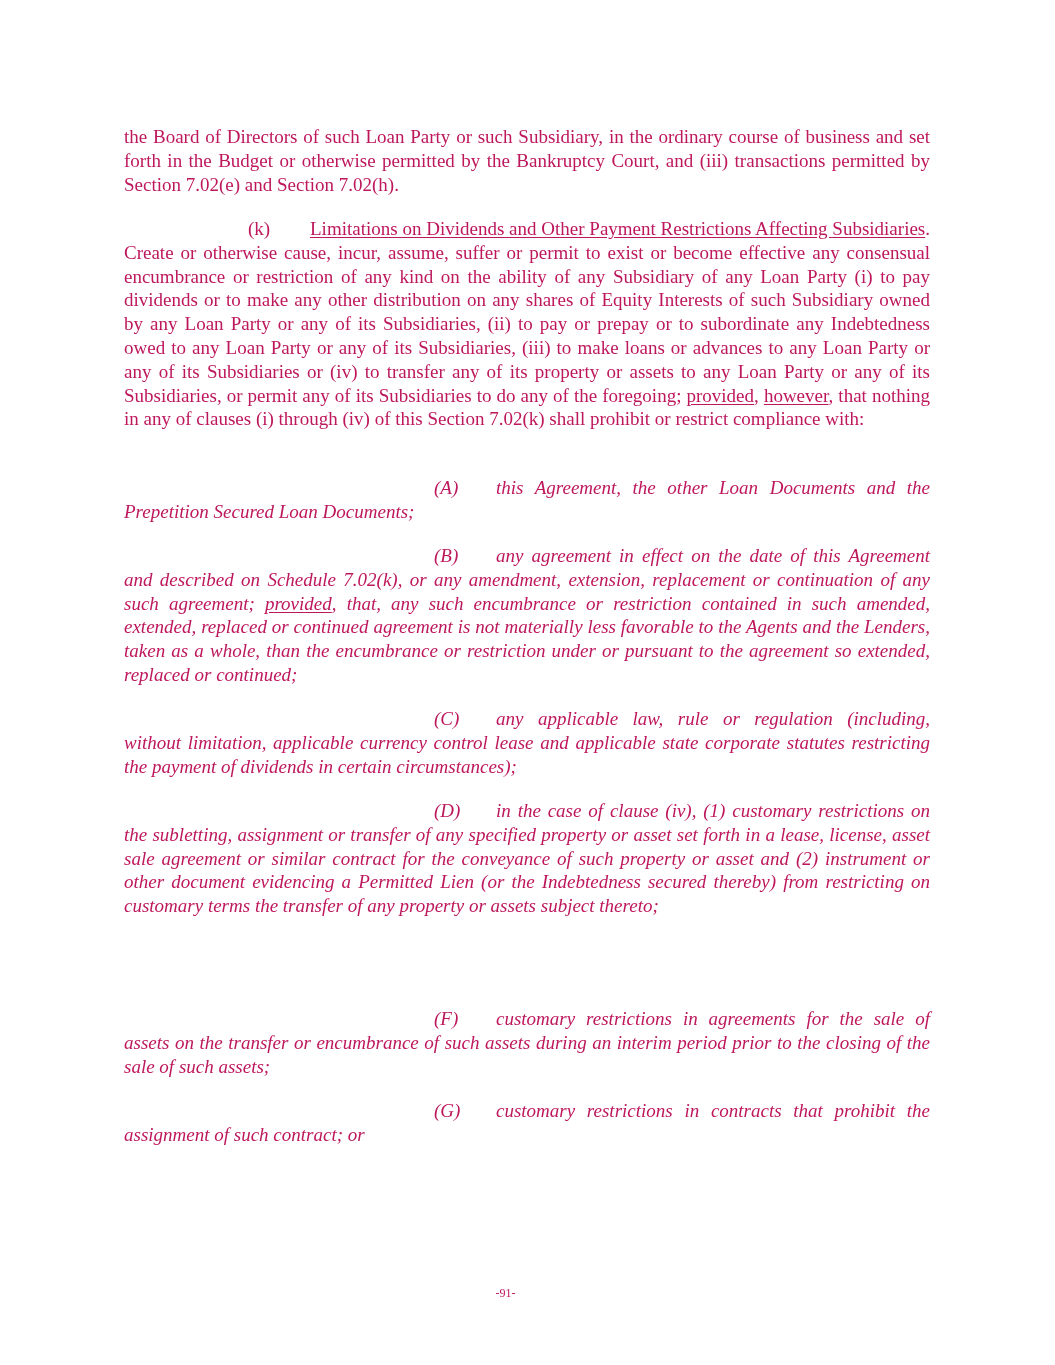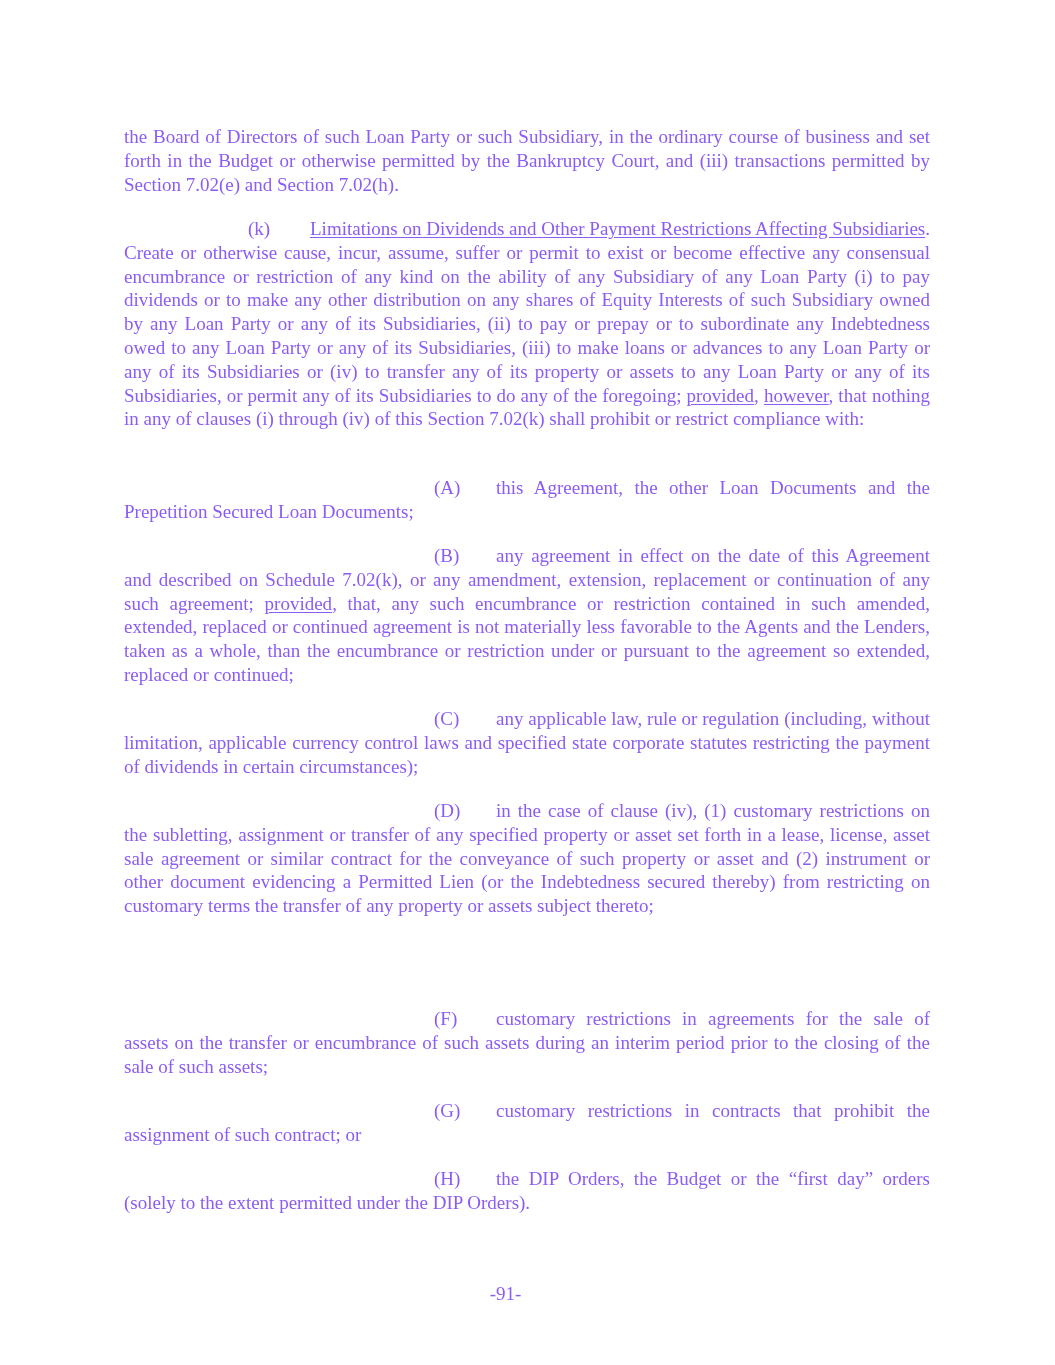--- a/index.html
+++ b/index.html
@@ -1,52 +1,51 @@
 <!DOCTYPE html>
 <html><head>
   <meta charset="utf-8">
   <style>
     html, body { margin: 0; padding: 0; background: #ffffff; }
     body { width: 1055px; height: 1365px; position: relative; overflow: hidden; }
     .page {
       position: absolute; left: 0; top: 0; width: 1055px; height: 1365px;
-      background: #ffffff; color: #8b5cf6;
+      background: #ffffff; color: #be185d;
       font-family: "Liberation Serif", serif;
       font-size: 19px; line-height: 23.8px;
     }
     .text { position: absolute; left: 124px; width: 806px; }
     p { margin: 0; text-align: justify; text-align-last: left; }
     .u { text-decoration: underline; text-underline-offset: 2px; }
     .first-line-indent-k { text-indent: 124px; font-family: Liberation Serif, serif; }
     .k-label { display: inline-block; width: 62px; text-indent: 0; }
-    .clause { text-indent: 310px; }
+    .clause { text-indent: 310px; font-style: italic; }
     .clause-label { display: inline-block; width: 62px; text-indent: 0; }
     .page-number {
       position: absolute; left: 0; width: 1011px; top: 1282px;
-      text-align: center; font-size: 19px;
+      text-align: center; font-size: 12px;
     }
   </style>
 </head>
 <body>
 
 <div class="page">
 
   <p class="text" style="top:125px;">the Board of Directors of such Loan Party or such Subsidiary, in the ordinary course of business and set forth in the Budget or otherwise permitted by the Bankruptcy Court, and (iii) transactions permitted by Section 7.02(e) and Section 7.02(h).</p>
 
   <p class="text first-line-indent-k" style="top:217px;"><span class="k-label">(k)</span><span class="u">Limitations on Dividends and Other Payment Restrictions Affecting Subsidiaries</span><span>.</span><span>  Create or otherwise cause, incur, assume, suffer or permit to exist or become effective any consensual encumbrance or restriction of any kind on the ability of any Subsidiary of any Loan Party (i) to pay dividends or to make any other distribution on any shares of Equity Interests of such Subsidiary owned by any Loan Party or any of its Subsidiaries, (ii) to pay or prepay or to subordinate any Indebtedness owed to any Loan Party or any of its Subsidiaries, (iii) to make loans or advances to any Loan Party or any of its Subsidiaries or (iv) to transfer any of its property or assets to any Loan Party or any of its Subsidiaries, or permit any of its Subsidiaries to do any of the foregoing; </span><span class="u">provided</span><span>, </span><span class="u">however</span><span>, that nothing in any of clauses (i) through (iv) of this Section 7.02(k) shall prohibit or restrict compliance with:</span></p>
 
   <p class="text clause" style="top:476px;"><span class="clause-label">(A)</span><span>this Agreement, the other Loan Documents and the Prepetition Secured Loan Documents;</span></p>
 
   <p class="text clause" style="top:544px;"><span class="clause-label">(B)</span><span>any agreement in effect on the date of this Agreement and described on Schedule 7.02(k), or any amendment, extension, replacement or continuation of any such agreement; </span><span class="u">provided</span><span>, that, any such encumbrance or restriction contained in such amended, extended, replaced or continued agreement is not materially less favorable to the Agents and the Lenders, taken as a whole, than the encumbrance or restriction under or pursuant to the agreement so extended, replaced or continued;</span></p>
 
-  <p class="text clause" style="top:707px;"><span class="clause-label">(C)</span><span>any applicable law, rule or regulation (including, without limitation, applicable currency control laws and specified state corporate statutes restricting the payment of dividends in certain circumstances);</span></p>
+  <p class="text clause" style="top:707px;"><span class="clause-label">(C)</span><span>any applicable law, rule or regulation (including, without limitation, applicable currency control lease and applicable state corporate statutes restricting the payment of dividends in certain circumstances);</span></p>
 
   <p class="text clause" style="top:799px;"><span class="clause-label">(D)</span><span>in the case of clause (iv), (1) customary restrictions on the subletting, assignment or transfer of any specified property or asset set forth in a lease, license, asset sale agreement or similar contract for the conveyance of such property or asset and (2) instrument or other document evidencing a Permitted Lien (or the Indebtedness secured thereby) from restricting on customary terms the transfer of any property or assets subject thereto;</span></p>
 
 
   <p class="text clause" style="top:1007px;"><span class="clause-label">(F)</span><span>customary restrictions in agreements for the sale of assets on the transfer or encumbrance of such assets during an interim period prior to the closing of the sale of such assets;</span></p>
 
   <p class="text clause" style="top:1099px;"><span class="clause-label">(G)</span><span>customary restrictions in contracts that prohibit the assignment of such contract; or</span></p>
 
-  <p class="text clause" style="top:1167px;"><span class="clause-label">(H)</span><span>the DIP Orders, the Budget or the “first day” orders (solely to the extent permitted under the DIP Orders).</span></p>
 
   <div class="page-number">-91-</div>
 </div>
 
 </body></html>

